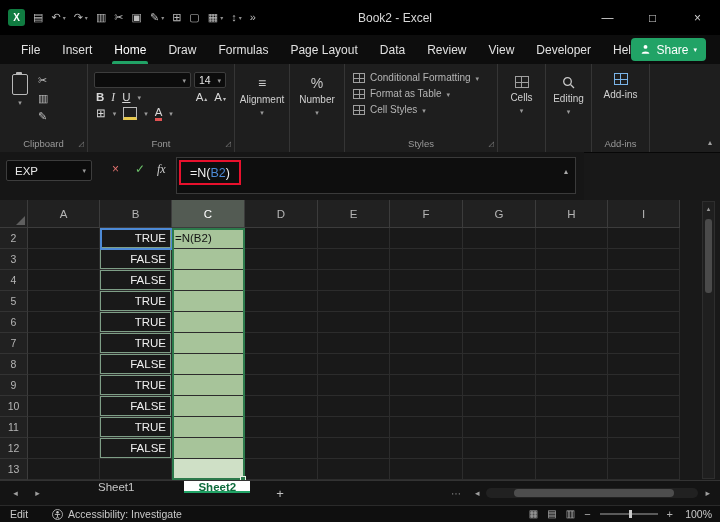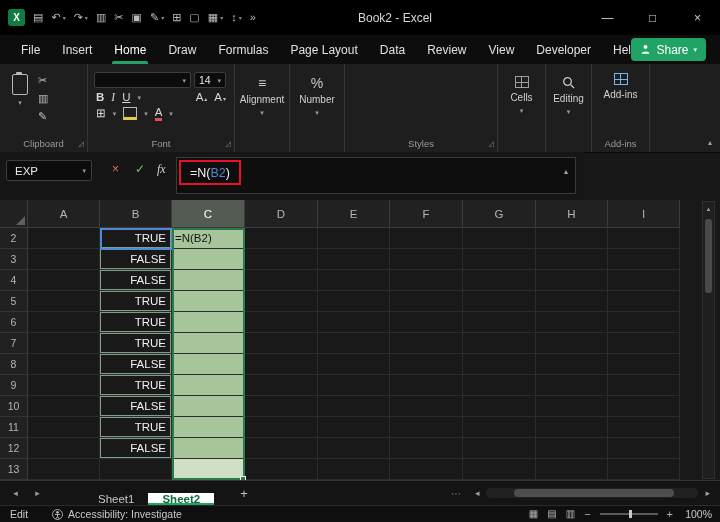--- a/index.html
+++ b/index.html
@@ -126,21 +126,21 @@
             border:2px solid var(--reference-blue,#4d8ad6); box-sizing:border-box; pointer-events:none; }
   .vscroll { position:absolute; left:702px; top:1px; width:13px; height:278px; background:#1f1f1f;
              border:1px solid #2e2e2e; box-sizing:border-box; }
   .vscroll .arr { display:block; text-align:center; font-size:7px; color:#9a9a9a; padding-top:3px; }
   .vscroll .thumb { position:absolute; left:2px; top:17px; width:7px; height:74px; background:#4a4a4a; border-radius:3px; }
 
   
   .sheetbar { position:absolute; top:480px; left:0; width:720px; height:25px; background:#141414;
               border-top:1px solid #333; display:flex; align-items:center; box-sizing:border-box; }
   .snav { color:#9f9f9f; font-size:9px; margin-left:9px; width:13px; text-align:center; }
-  .stabs { display:flex; height:100%; margin-left:40px; align-items:flex-end; }
+  .stabs { display:flex; height:100%; margin-left:40px; align-items:flex-start;gap:36px; }
   .stab { display:flex; align-items:center; padding:0 14px; font-size:11.5px; color:#c6c6c6; position:relative; }
   .stab.active { background:#fff; color:#0e6b3c; font-weight:bold; }
   .stab.active::after { content:""; position:absolute; left:0; right:0; bottom:0; height:2px;
                         background:var(--accent-green,#21a366); }
   .add-sheet { margin-left:26px; color:#c0c0c0; font-size:13px; }
   .sheet-dots { margin-left:auto; color:#8a8a8a; font-size:10px; }
   .hscroll-wrap { display:flex; align-items:center; gap:7px; margin-left:14px; margin-right:10px; }
   .hs-arrow { color:#9f9f9f; font-size:9px; }
   .hs-track { width:212px; height:10px; background:#212121; border-radius:5px; position:relative; }
   .hs-thumb { position:absolute; left:28px; top:1px; width:160px; height:8px; background:#4d4d4d; border-radius:4px; }
@@ -276,20 +276,37 @@
 
     <div class="rgroup g-number">
       <div class="big-btn">
         <span class="big-ic">%</span>
         <span>Number</span>
         <span class="chev">▾</span>
       </div>
     </div>
 
     <div class="rgroup g-styles">
+      <div class="styles-col">
+          <div class="style-btn">
+            <span class="grid-ic"></span>
+            <span>Conditional Formatting</span>
+            <span class="chev">▾</span>
+          </div>
+          <div class="style-btn">
+            <span class="grid-ic"></span>
+            <span>Format as Table</span>
+            <span class="chev">▾</span>
+          </div>
+          <div class="style-btn">
+            <span class="grid-ic"></span>
+            <span>Cell Styles</span>
+            <span class="chev">▾</span>
+          </div>
+        </div>
       <div class="g-label">Styles</div>
       <span class="launcher">◿</span>
     </div>
 
     <div class="rgroup g-cells">
       <div class="big-btn">
         <span class="grid-ic" style="width:14px;height:12px;"></span>
         <span>Cells</span>
         <span class="chev">▾</span>
       </div>

